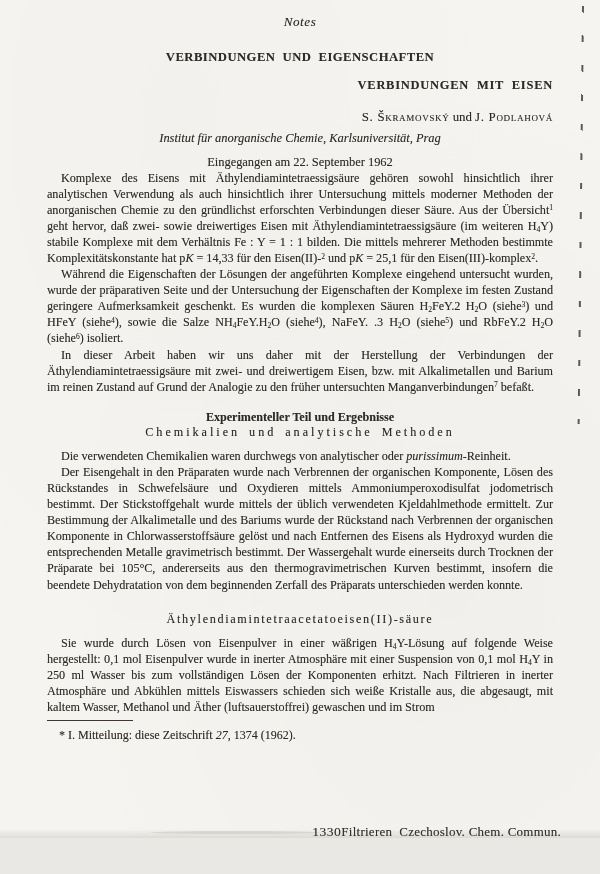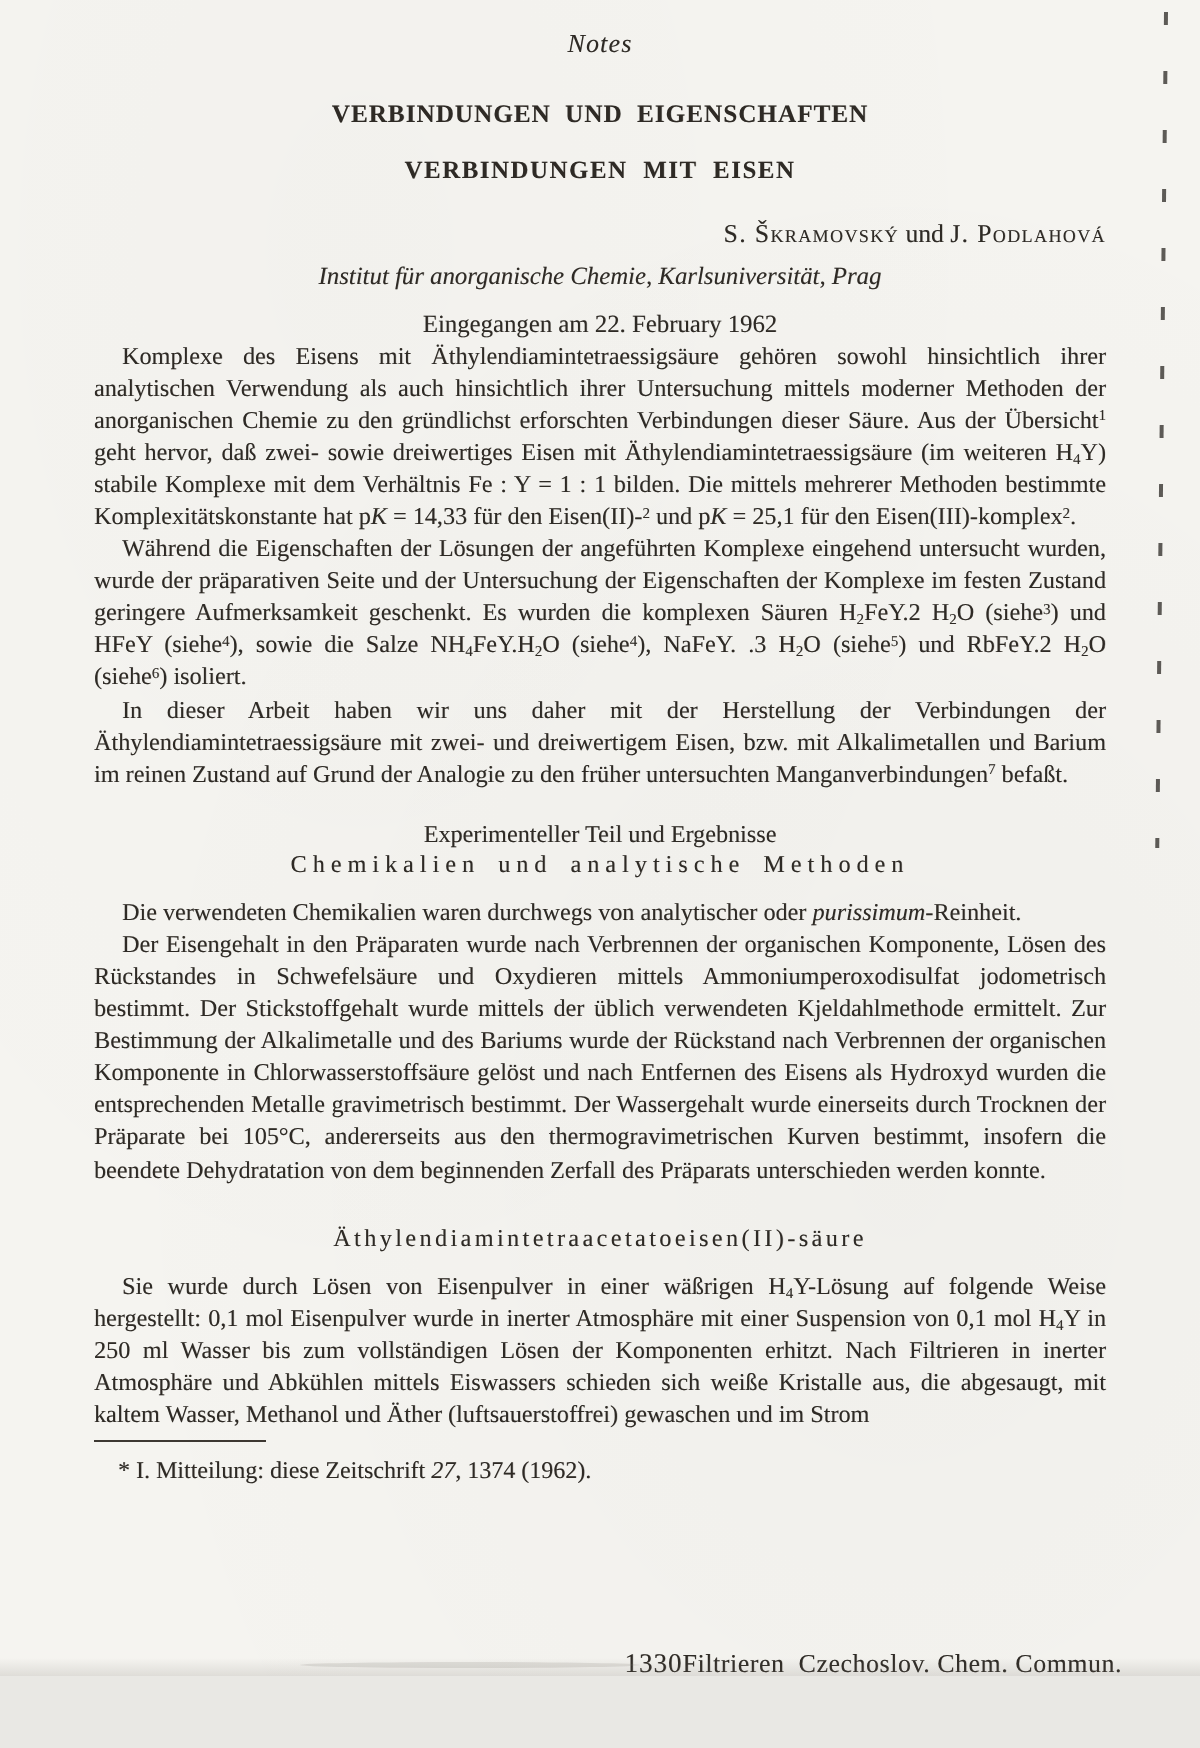--- a/index.html
+++ b/index.html
@@ -30,21 +30,21 @@
   .title {
     text-align: center;
     font-weight: bold;
     font-size: 12.6px;
     line-height: 16.5px;
     letter-spacing: 0.5px;
     word-spacing: 3.5px;
     margin-top: 19px;
   }
   .subtitle {
-    text-align: center;
+    text-align: right;
     font-weight: bold;
     font-size: 12.4px;
     letter-spacing: 0.8px;
     word-spacing: 4px;
     margin-top: 12px;
   }
   .authors {
     text-align: right;
     font-size: 12.8px;
     margin-top: 17px;
@@ -64,21 +64,21 @@
   .body-text p {
     margin: 0;
     text-align: justify;
     font-size: 12.1px;
     line-height: 16.1px;
     text-indent: 14px;
   }
   .first-para { margin-top: 25px; }
   .section-bold {
     text-align: center;
-    font-weight: normal;
+    font-weight: bold;
     font-size: 12.1px;
     margin-top: 15px;
   }
   .section-spaced {
     text-align: center;
     font-size: 12.1px;
     letter-spacing: 3px;
     word-spacing: 3px;
   }
   .section-spaced.tight { letter-spacing: 1.7px; word-spacing: 1px; margin-top: 19px; }
@@ -141,21 +141,21 @@
   </div>
 
   <div class="subtitle">VERBINDUNGEN MIT EISEN</div>
 
   <div class="authors">
     <span class="name">S. Škramovský</span><span> und </span><span class="name">J. Podlahová</span>
   </div>
 
   <div class="affiliation">Institut für anorganische Chemie, Karlsuniversität, Prag</div>
 
-  <div class="received">Eingegangen am 22. February 1962</div>
+  <div class="received">Eingegangen am 22. September 1962</div>
 
   <div class="body-text">
     <p class="first-para">Komplexe des Eisens mit Äthylendiamintetraessigsäure gehören sowohl hinsichtlich ihrer analytischen Verwendung als auch hinsichtlich ihrer Untersuchung mittels moderner Methoden der anorganischen Chemie zu den gründlichst erforschten Verbindungen dieser Säure. Aus der Übersicht<sup>1</sup> geht hervor, daß zwei- sowie dreiwertiges Eisen mit Äthylendiamintetraessigsäure (im weiteren H<sub>4</sub>Y) stabile Komplexe mit dem Verhältnis Fe : Y = 1 : 1 bilden. Die mittels mehrerer Methoden bestimmte Komplexitätskonstante hat p<i>K</i> = 14,33 für den Eisen(II)-<sup>2</sup> und p<i>K</i> = 25,1 für den Eisen(III)-komplex<sup>2</sup>.</p>
     <p>Während die Eigenschaften der Lösungen der angeführten Komplexe eingehend untersucht wurden, wurde der präparativen Seite und der Untersuchung der Eigenschaften der Komplexe im festen Zustand geringere Aufmerksamkeit geschenkt. Es wurden die komplexen Säuren H<sub>2</sub>FeY.2 H<sub>2</sub>O (siehe<sup>3</sup>) und HFeY (siehe<sup>4</sup>), sowie die Salze NH<sub>4</sub>FeY.H<sub>2</sub>O (siehe<sup>4</sup>), NaFeY. .3 H<sub>2</sub>O (siehe<sup>5</sup>) und RbFeY.2 H<sub>2</sub>O (siehe<sup>6</sup>) isoliert.</p>
     <p>In dieser Arbeit haben wir uns daher mit der Herstellung der Verbindungen der Äthylendiamintetraessigsäure mit zwei- und dreiwertigem Eisen, bzw. mit Alkalimetallen und Barium im reinen Zustand auf Grund der Analogie zu den früher untersuchten Manganverbindungen<sup>7</sup> befaßt.</p>
 
     <div class="section-bold">Experimenteller Teil und Ergebnisse</div>
     <div class="section-spaced">Chemikalien und analytische Methoden</div>
 
     <p class="after-heading">Die verwendeten Chemikalien waren durchwegs von analytischer oder <i>purissimum</i>-Reinheit.</p>

